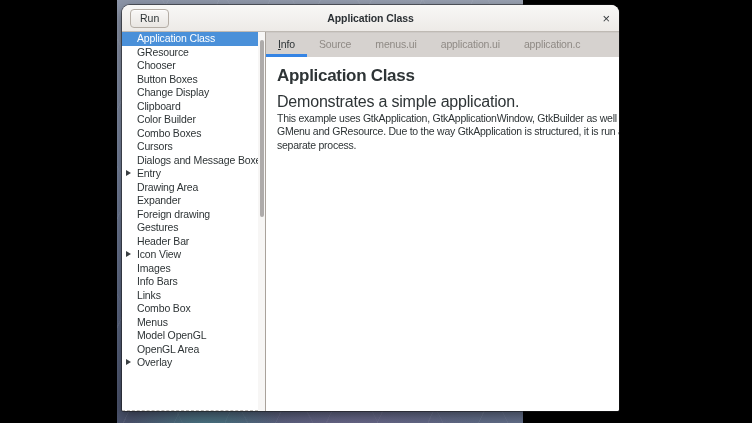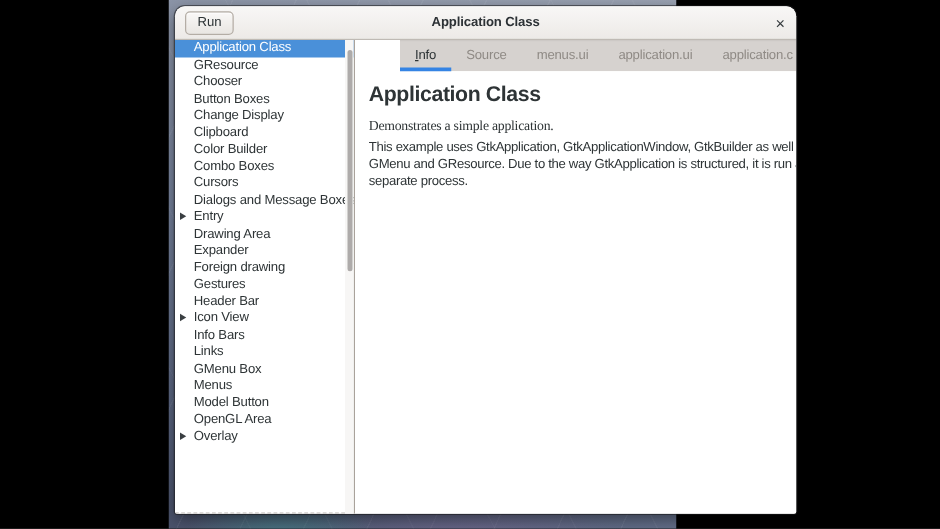--- a/index.html
+++ b/index.html
@@ -7,21 +7,21 @@
   body {
     background: #000;
     font-family: "Liberation Sans", sans-serif;
     overflow: hidden;
     position: relative;
   }
   .canvas { position: absolute; left: 0; top: 0; width: 752px; height: 423px; background: #000; }
 
   
   .screen {
-    position: absolute; left: 135px; top: 0; width: 406px; height: 423px;
+    position: absolute; left: 117px; top: 0; width: 406px; height: 423px;
     background:
       radial-gradient(110px 45px at 22% 101%, rgba(64,138,140,0.55), transparent 70%),
       radial-gradient(180px 55px at 58% 102%, rgba(122,103,146,0.50), transparent 72%),
       repeating-linear-gradient(115deg, rgba(255,255,255,0.06) 0 1px, transparent 1px 46px),
       repeating-linear-gradient(63deg, rgba(255,255,255,0.045) 0 1px, transparent 1px 58px),
       linear-gradient(200deg, #9aa2b2 0%, #8a93a6 28%, #74809a 55%, #5a6580 82%, #49516a 100%);
   }
 
   
   .window {
@@ -100,21 +100,20 @@
     background: #aeabaa; border-radius: 2px;
   }
 
   
   .content-col { flex: 1; display: flex; flex-direction: column; min-width: 0; }
   .tabbar {
     height: 25px; flex: none;
     display: flex; align-items: center;
     background: #d6d2cf;
     box-shadow: inset 0 1px rgba(0,0,0,0.04);
-    margin-left: 36px;
   }
   .tab {
     position: relative;
     padding: 0 12px; line-height: 25px;
     font-size: 10.5px; letter-spacing: -0.15px; color: #8f8a85;
     white-space: nowrap; cursor: default;
   }
   .tab.active { color: #2e3436; }
   .tab.active::after {
     content: ""; position: absolute; left: 0; right: 0; bottom: 0; height: 3px;
@@ -124,21 +123,21 @@
 
   .content {
     flex: 1; background: #fff;
     padding: 9px 12px 0 11px;
     color: #2e3436; overflow: hidden;
   }
   .content h1 {
     font-size: 17px; font-weight: 700; letter-spacing: -0.3px;
     margin: 0 0 9px;
   }
-  .content .desc { font-size: 11px; letter-spacing: -0.2px; line-height: 13.5px; margin: 0 0 3px; font-family: Liberation Serif, serif; }
+  .content .desc { font-size: 16px; letter-spacing: -0.2px; line-height: 13.5px; margin: 0 0 3px; }
   .details div { font-size: 10.5px; letter-spacing: -0.25px; line-height: 13.5px; white-space: nowrap; }
 </style>
 </head>
 <body>
 
 <div class="canvas">
   <div class="screen">
     <div class="window">
 
       <div class="headerbar">
@@ -161,25 +160,26 @@
               <div class="item"><span>Combo Boxes</span></div>
               <div class="item"><span>Cursors</span></div>
               <div class="item"><span>Dialogs and Message Boxes</span></div>
               <div class="item"><span class="tri"></span><span>Entry</span></div>
               <div class="item"><span>Drawing Area</span></div>
               <div class="item"><span>Expander</span></div>
               <div class="item"><span>Foreign drawing</span></div>
               <div class="item"><span>Gestures</span></div>
               <div class="item"><span>Header Bar</span></div>
               <div class="item"><span class="tri"></span><span>Icon View</span></div>
+              <div class="item"><span>Images</span></div>
               <div class="item"><span>Info Bars</span></div>
               <div class="item"><span>Links</span></div>
-              <div class="item"><span>GMenu Box</span></div>
+              <div class="item"><span>Combo Box</span></div>
               <div class="item"><span>Menus</span></div>
-              <div class="item"><span>Model Button</span></div>
+              <div class="item"><span>Model OpenGL</span></div>
               <div class="item"><span>OpenGL Area</span></div>
               <div class="item"><span class="tri"></span><span>Overlay</span></div>
             </div>
           <div class="scroll-trough">
             <div class="scroll-thumb"></div>
           </div>
         </div>
 
         <div class="content-col">
           <div class="tabbar" id="tabbar">

